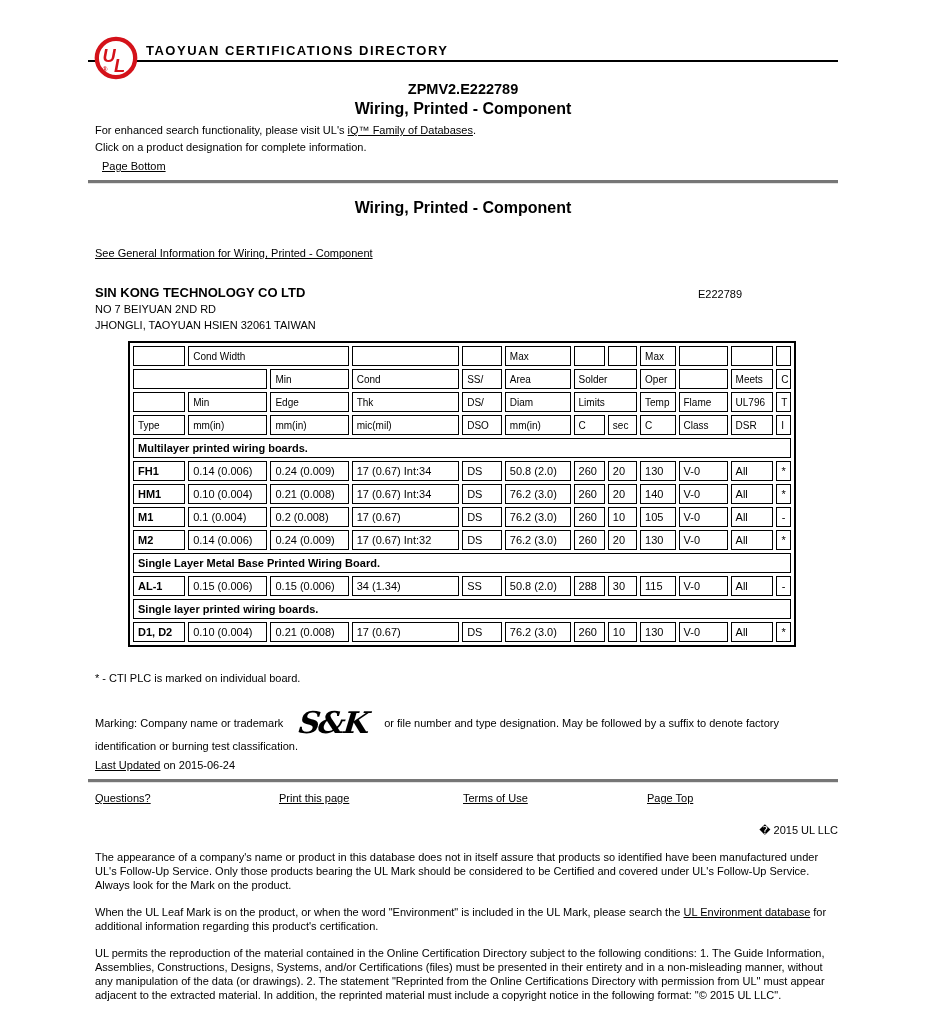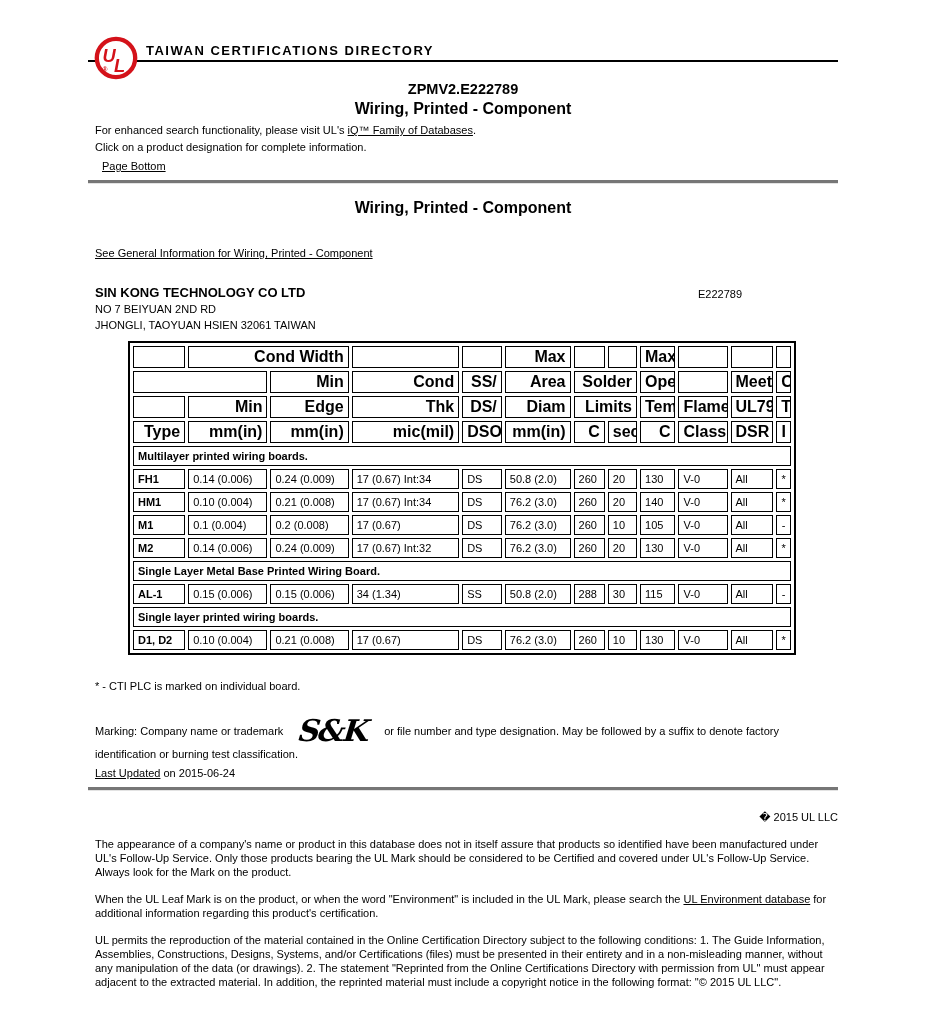--- a/index.html
+++ b/index.html
@@ -34,21 +34,21 @@
   .company-name{font-weight:bold;font-size:13px;}
   .file-number{position:absolute;left:603px;top:1px;}
 
   
   table.spec{
     margin:8px 0 0 40px;width:668px;table-layout:fixed;
     border-collapse:separate;border-spacing:3px;
     border:2px solid #000;background:#fff;
   }
   .spec th,.spec td{border:1px solid #000;padding:1px 4px;height:16px;overflow:hidden;white-space:nowrap;}
-  .spec th{font-weight:bold;text-align:right;font-size:16px;}
+  .spec th{font-weight:normal;text-align:left;font-size:10px;}
   .spec td{text-align:left;font-size:11px;}
   .spec td.section-label{font-weight:bold;}
   .spec td.type-cell{font-weight:bold;}
   .spec td.cti-cell{text-align:center;}
   .spec col:nth-child(1){width:50px;}
   .spec col:nth-child(2){width:76px;}
   .spec col:nth-child(3){width:75px;}
   .spec col:nth-child(4){width:103px;}
   .spec col:nth-child(5){width:38px;}
   .spec col:nth-child(6){width:63px;}
@@ -81,21 +81,21 @@
 <div class="container">
 
   <div class="masthead">
     <div class="masthead-rule"></div>
     <svg class="ul-logo" viewBox="0 0 50 50" aria-hidden="true">
       <circle cx="25" cy="25" r="20"></circle>
       <text class="lu" x="11" y="29">U</text>
       <text class="ll" x="23" y="40">L</text>
       <text class="lr" x="11" y="40">®</text>
     </svg>
-    <div class="masthead-title">TAIWAN CERTIFICATIONS DIRECTORY</div>
+    <div class="masthead-title">TAOYUAN CERTIFICATIONS DIRECTORY</div>
   </div>
 
   <div class="cert-number">ZPMV2.E222789</div>
   <div class="category-title">Wiring, Printed - Component</div>
 
   <div class="note"><span>For enhanced search functionality, please visit UL's </span><a href="#" class="lnk">iQ™ Family of Databases</a><span>.</span></div>
   <div class="note">Click on a product designation for complete information.</div>
 
   <div class="page-bottom"><a href="#" class="lnk">Page Bottom</a></div>
 
@@ -279,20 +279,26 @@
   </table>
 
   <div class="footnote">* - CTI PLC is marked on individual board.</div>
 
   <div class="marking"><span>Marking: Company name or trademark</span><span class="sk-logo">S&amp;K</span><span>or file number and type designation. May be followed by a suffix to denote factory identification or burning test classification.</span></div>
 
   <div class="last-updated"><a href="#" class="lnk">Last Updated</a><span> on 2015-06-24</span></div>
 
   <hr class="gray">
 
+  <div class="footer-links">
+    <a href="#" class="lnk">Questions?</a>
+    <a href="#" class="lnk">Print this page</a>
+    <a href="#" class="lnk">Terms of Use</a>
+    <a href="#" class="lnk">Page Top</a>
+  </div>
 
   <div class="copyright">� 2015 UL LLC</div>
 
   <p class="legal">The appearance of a company's name or product in this database does not in itself assure that products so identified have been manufactured under UL's Follow-Up Service. Only those products bearing the UL Mark should be considered to be Certified and covered under UL's Follow-Up Service. Always look for the Mark on the product.</p>
   <p class="legal"><span>When the UL Leaf Mark is on the product, or when the word "Environment" is included in the UL Mark, please search the </span><a href="#" class="lnk">UL Environment database</a><span> for additional information regarding this product's certification.</span></p>
   <p class="legal">UL permits the reproduction of the material contained in the Online Certification Directory subject to the following conditions: 1. The Guide Information, Assemblies, Constructions, Designs, Systems, and/or Certifications (files) must be presented in their entirety and in a non-misleading manner, without any manipulation of the data (or drawings). 2. The statement "Reprinted from the Online Certifications Directory with permission from UL" must appear adjacent to the extracted material. In addition, the reprinted material must include a copyright notice in the following format: "© 2015 UL LLC".</p>
 
 </div>
 
 </body></html>

